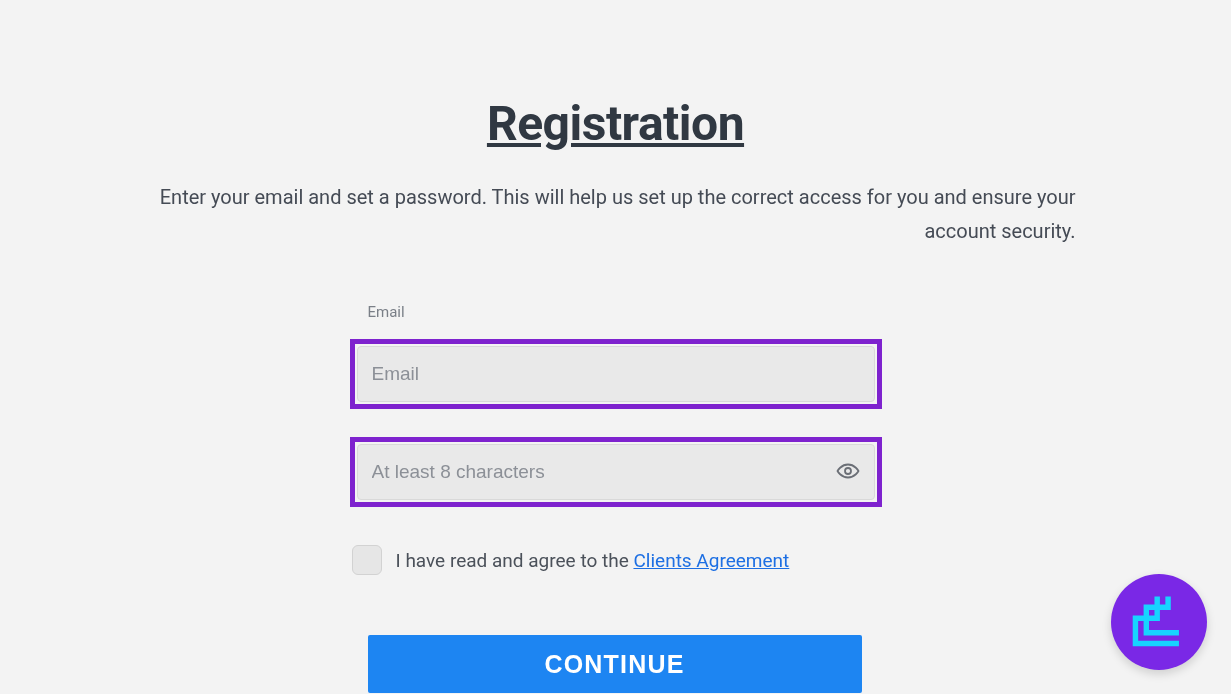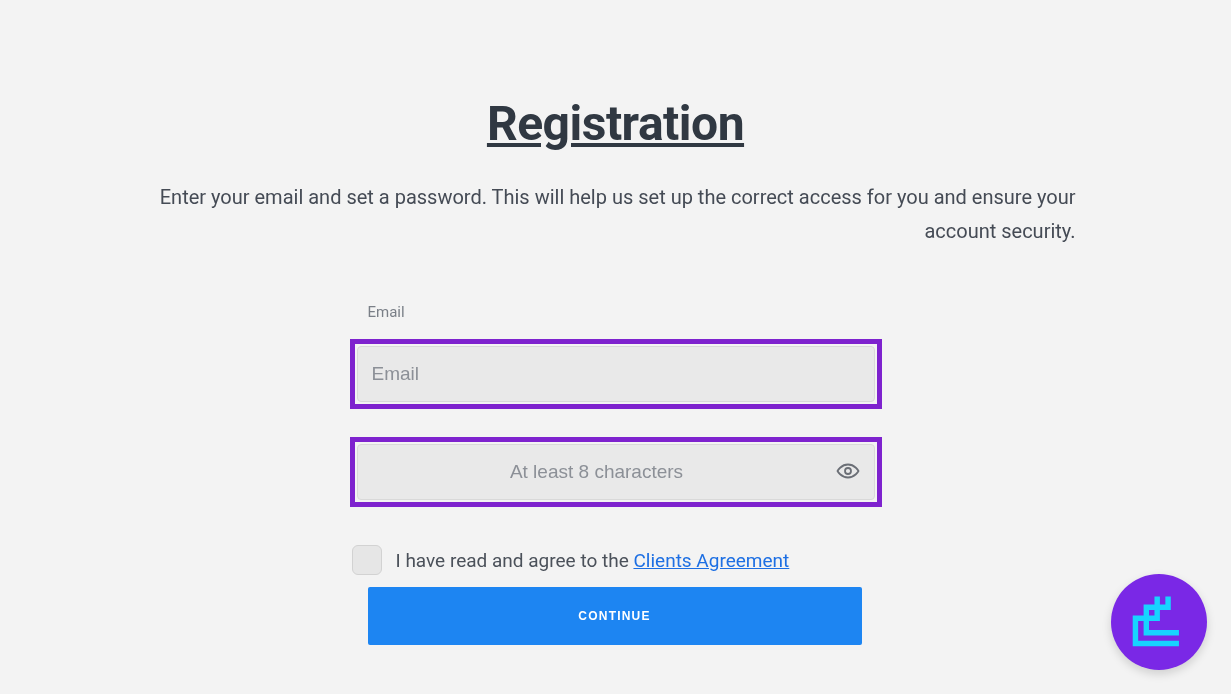--- a/index.html
+++ b/index.html
@@ -69,21 +69,21 @@
       border: none;
       background: transparent;
       font-size: 19px;
       color: #7e838a;
       padding: 0 14px;
       outline: none;
     }
     .text-input::placeholder {
       color: #8c9097;
     }
-    .input-shell.with-icon .text-input { padding-right: 52px; text-align: center; }
+    .input-shell.with-icon .text-input { padding-right: 52px; }
     .eye-btn {
       position: absolute;
       right: 10px;
       top: 50%;
       transform: translateY(-50%);
       width: 32px;
       height: 32px;
       display: flex;
       align-items: center;
       justify-content: center;
@@ -111,28 +111,29 @@
     .agree-text {
       font-size: 19px;
       color: #4b515a;
     }
     .agree-link {
       color: #1d6fe3;
       text-decoration: underline;
       cursor: pointer;
     }
     .continue-btn {
+      margin-top: 48px;
       width: 494px;
       height: 58px;
       align-self: flex-start;
       margin-left: 18px;
       background: #1d85f2;
       color: #ffffff;
       border: none;
-      font-size: 12px;
+      font-size: 25px;
       font-weight: 700;
       letter-spacing: 1.2px;
       cursor: pointer;
       border-radius: 2px;
     }
     .fab {
       position: absolute;
       right: 24px;
       bottom: 24px;
       width: 96px;

